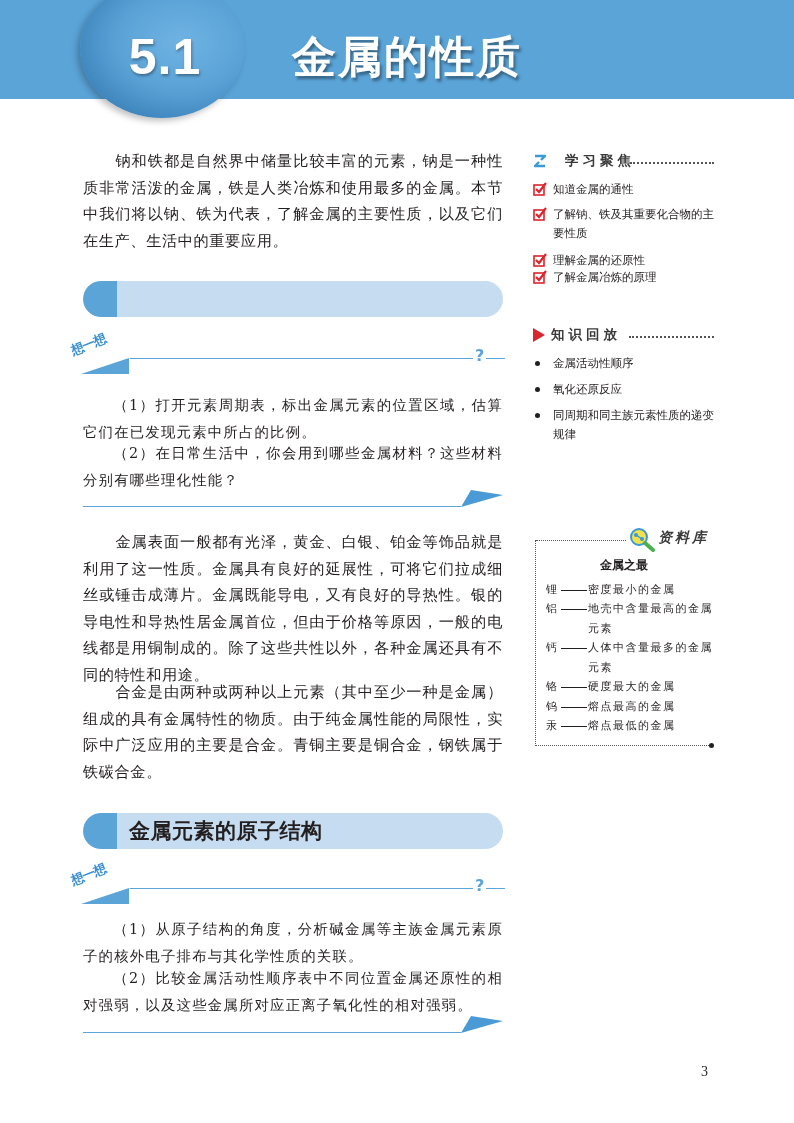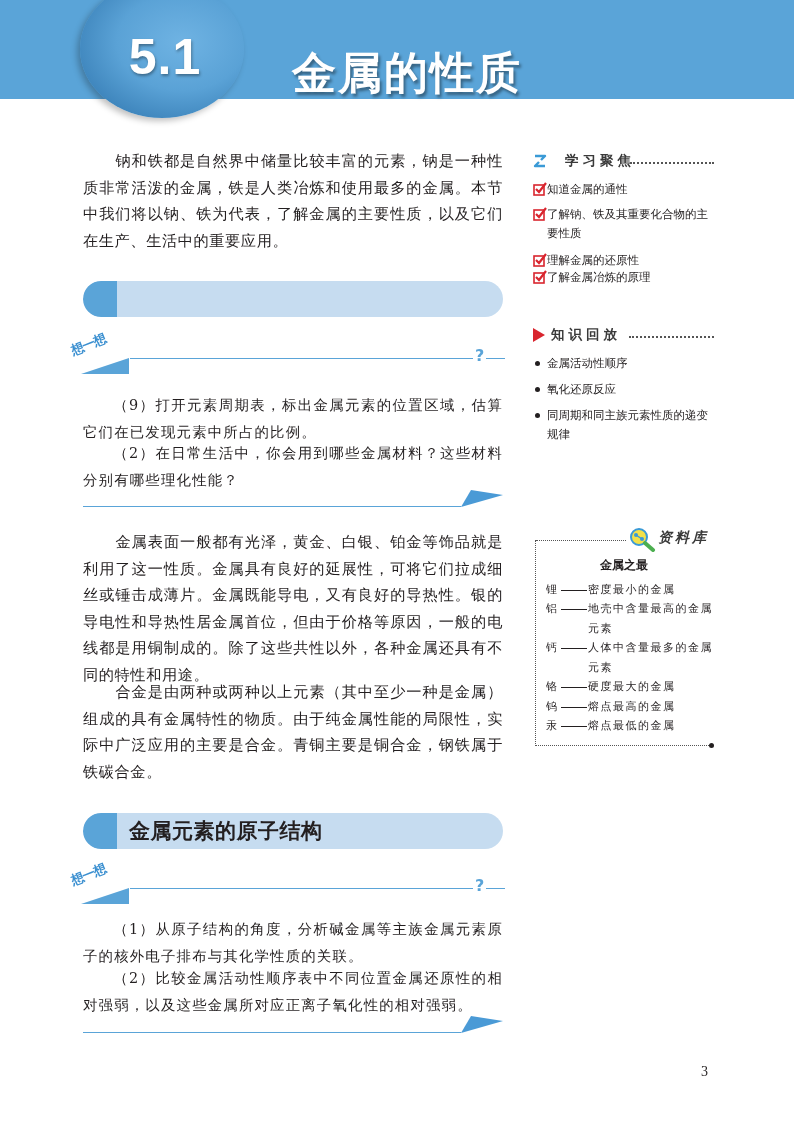--- a/index.html
+++ b/index.html
@@ -21,21 +21,20 @@
     position: absolute; left: 120px; top: 28px; width: 90px; text-align: center;
     font-family: "Liberation Sans", "DejaVu Sans", sans-serif; font-weight: bold;
     font-size: 50px; color: #ffffff; letter-spacing: 1px;
     text-shadow: 1px 2px 3px rgba(0,0,0,0.35);
   }
   .chapter-title {
     position: absolute; left: 292px; top: 28px;
     font-family: "DejaVu Sans", "Liberation Sans", sans-serif; font-weight: bold;
     font-size: 44px; color: #ffffff; letter-spacing: 2px;
     text-shadow: 2px 3px 3px rgba(0,0,0,0.4);
-    margin-top: 16px;
   }
 
   
   .para {
     position: absolute; left: 83px; width: 420px;
     font-size: 15.2px; line-height: 26.5px; color: #231f20; text-align: justify;
     letter-spacing: 0.6px;
   }
   .para .indent { display: inline-block; width: 32px; }
 
@@ -95,21 +94,21 @@
     font-size: 13.5px; color: #3a3a3a; letter-spacing: 4px;
   }
   .side-head .dots {
     position: absolute; top: 10px; height: 0; border-top: 2px dotted #555;
   }
   .side-item {
     position: absolute; left: 533px; width: 185px;
     font-family: "DejaVu Sans", "Liberation Sans", sans-serif; font-size: 11.5px;
     line-height: 19px; color: #231f20;
   }
-  .side-item .txt { display: block; margin-left: 14px; }
+  .side-item .txt { display: block; margin-left: 20px; }
   .side-item .ico { position: absolute; left: 0; top: 2px; }
   .side-item .bullet {
     position: absolute; left: 2px; top: 7px; width: 5px; height: 5px; border-radius: 50%; background: #231f20;
   }
 
   .lib-box {
     position: absolute; left: 535px; top: 540px; width: 176px; height: 206px;
     border-left: 1.5px dotted #555; border-bottom: 1.5px dotted #555;
   }
   .lib-box .top-dots {
@@ -155,21 +154,21 @@
   <div class="cap"></div>
 </div>
 
 <div class="think-top" style="top:340px;">
   <div class="wedge"></div>
   <div class="tag">想一想</div>
   <div class="line"></div>
   <div class="qmark">?</div>
 </div>
 
-<p class="qpara" style="top:392px;"><span class="indent"></span><span>（9）打开元素周期表，标出金属元素的位置区域，估算它们在已发现元素中所占的比例。</span></p>
+<p class="qpara" style="top:392px;"><span class="indent"></span><span>（1）打开元素周期表，标出金属元素的位置区域，估算它们在已发现元素中所占的比例。</span></p>
 <p class="qpara" style="top:440px;"><span class="indent"></span><span>（2）在日常生活中，你会用到哪些金属材料？这些材料分别有哪些理化性能？</span></p>
 
 <div class="think-bottom" style="top:486px;">
   <div class="line"></div>
   <svg class="arrow" viewBox="0 0 46 22">
     <polygon points="2,21 12,4 44,9" fill="#4a9ad6"></polygon>
   </svg>
 </div>
 
 <p class="para" style="top:529px;"><span class="indent"></span><span>金属表面一般都有光泽，黄金、白银、铂金等饰品就是利用了这一性质。金属具有良好的延展性，可将它们拉成细丝或锤击成薄片。金属既能导电，又有良好的导热性。银的导电性和导热性居金属首位，但由于价格等原因，一般的电线都是用铜制成的。除了这些共性以外，各种金属还具有不同的特性和用途。</span></p>

